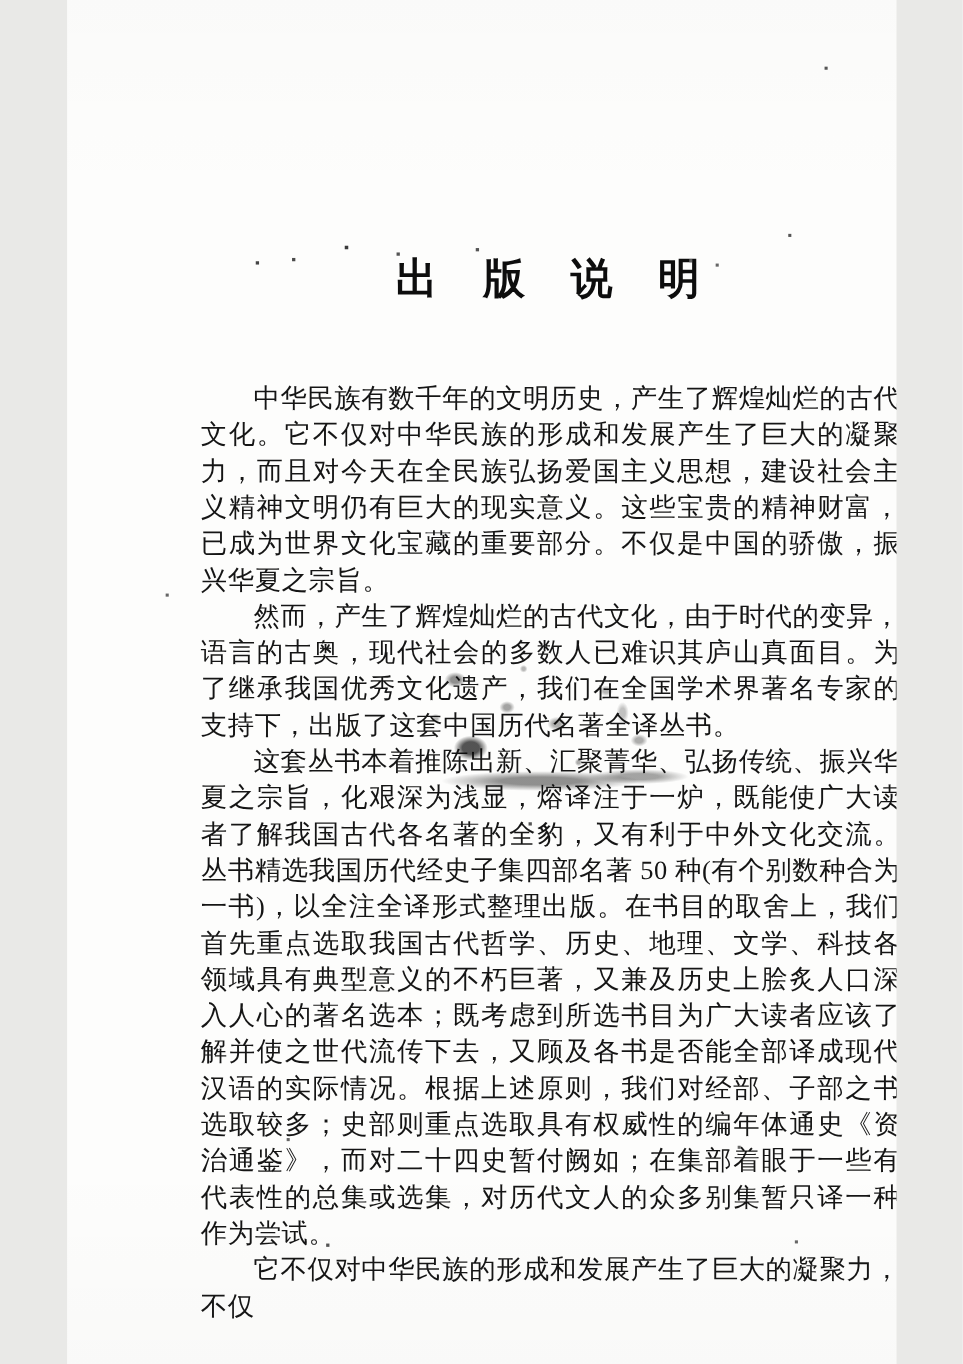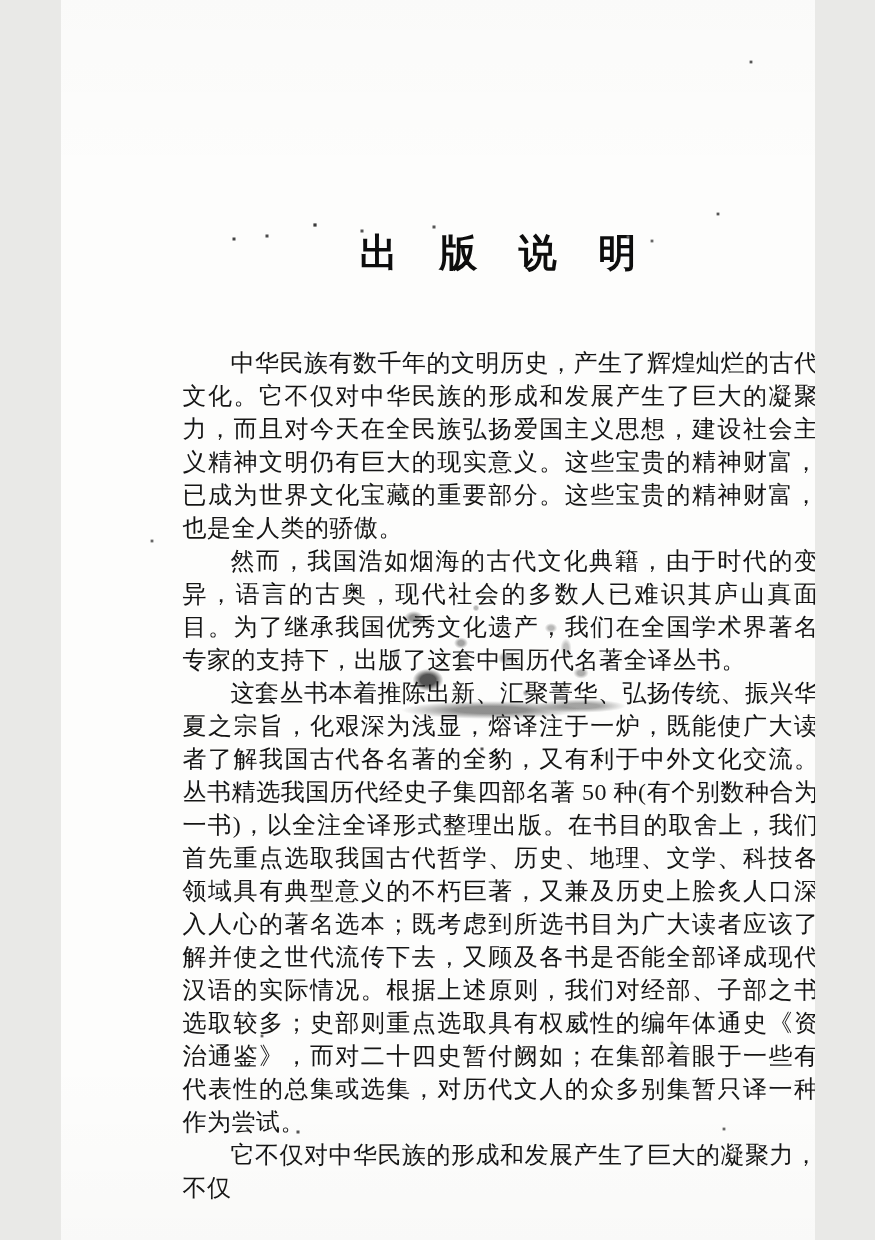--- a/index.html
+++ b/index.html
@@ -104,22 +104,22 @@
   }
 </style>
 </head>
 <body>
 
 <div class="scan-page">
 
   <h1 class="page-title">出 版 说 明</h1>
 
   <div class="page-body">
-    <p>中华民族有数千年的文明历史，产生了辉煌灿烂的古代文化。它不仅对中华民族的形成和发展产生了巨大的凝聚力，而且对今天在全民族弘扬爱国主义思想，建设社会主义精神文明仍有巨大的现实意义。这些宝贵的精神财富，已成为世界文化宝藏的重要部分。这些宝贵的精神财富，也是全人类的骄傲。</p>
-    <p>然而，我国浩如烟海的古代文化典籍，由于时代的变异，语言的古奥，现代社会的多数人已难识其庐山真面目。为了继承我国优秀文化遗产，我们在全国学术界著名专家的支持下，出版了这套中国历代名著全译丛书。</p>
+    <p>中华民族有数千年的文明历史，产生了辉煌灿烂的古代文化。它不仅对中华民族的形成和发展产生了巨大的凝聚力，而且对今天在全民族弘扬爱国主义思想，建设社会主义精神文明仍有巨大的现实意义。这些宝贵的精神财富，已成为世界文化宝藏的重要部分。不仅是中国的骄傲，振兴华夏之宗旨。</p>
+    <p>然而，产生了辉煌灿烂的古代文化，由于时代的变异，语言的古奥，现代社会的多数人已难识其庐山真面目。为了继承我国优秀文化遗产，我们在全国学术界著名专家的支持下，出版了这套中国历代名著全译丛书。</p>
     <p>这套丛书本着推陈出新、汇聚菁华、弘扬传统、振兴华夏之宗旨，化艰深为浅显，熔译注于一炉，既能使广大读者了解我国古代各名著的全豹，又有利于中外文化交流。丛书精选我国历代经史子集四部名著 50 种(有个别数种合为一书)，以全注全译形式整理出版。在书目的取舍上，我们首先重点选取我国古代哲学、历史、地理、文学、科技各领域具有典型意义的不朽巨著，又兼及历史上脍炙人口深入人心的著名选本；既考虑到所选书目为广大读者应该了解并使之世代流传下去，又顾及各书是否能全部译成现代汉语的实际情况。根据上述原则，我们对经部、子部之书选取较多；史部则重点选取具有权威性的编年体通史《资治通鉴》，而对二十四史暂付阙如；在集部着眼于一些有代表性的总集或选集，对历代文人的众多别集暂只译一种作为尝试。</p>
     <p>它不仅对中华民族的形成和发展产生了巨大的凝聚力，不仅</p>
   </div>
 
   <div class="ink-smudge"></div>
 
   <div class="speckles"></div>
 
 </div>
 

